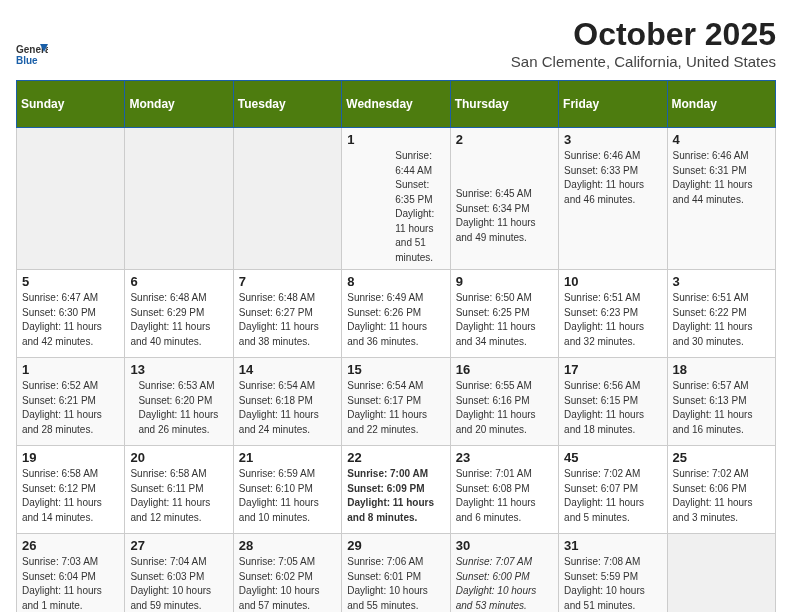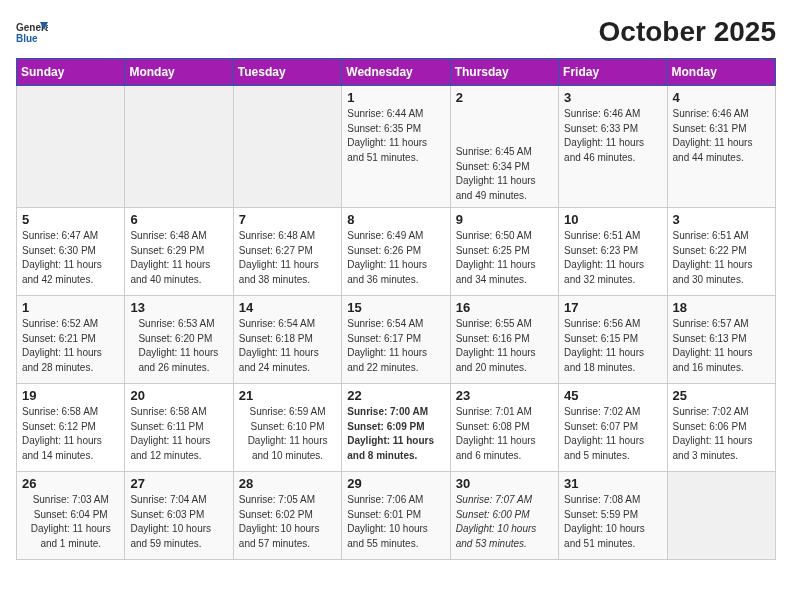--- a/index.html
+++ b/index.html
@@ -18,45 +18,45 @@
     .logo-icon {
       width: 32px;
       height: 28px;
       margin-right: 4px;
     }
     .title-section {
       text-align: right;
       margin-bottom: 2px;
     }
     .month-title {
-      font-size: 28px;
+      font-size: 32px;
       font-weight: bold;
       color: #222;
     }
     .location-title {
       font-size: 15px;
       color: #444;
     }
     .top-row {
       display: flex;
       justify-content: space-between;
       align-items: flex-end;
       margin-bottom: 8px;
     }
     table {
       width: 100%;
       border-collapse: collapse;
       table-layout: fixed;
     }
     thead tr th {
-      background-color: #a21caf;
+      background-color: #4d7c0f;
       color: #fff;
       font-size: 12px;
       font-weight: bold;
-      padding: 6px 4px;
+      padding: 16px 4px;
       text-align: left;
       border: 1px solid #1a5fa8;
       margin-left: 35px;
     }
     tbody tr td {
       border: 1px solid #ccc;
       vertical-align: top;
       padding: 4px 5px;
       font-size: 10.5px;
       color: #222;
@@ -88,20 +88,21 @@
 <div class="top-row">
   <div class="header-logo">
     <svg class="logo-icon" viewBox="0 0 32 28" xmlns="http://www.w3.org/2000/svg">
       <text x="0" y="13" font-size="10" font-weight="bold" fill="#333">General</text>
       <text x="0" y="24" font-size="10" font-weight="bold" fill="#1a5fa8">Blue</text>
       <polygon points="24,4 32,4 28,12" fill="#1a5fa8"></polygon>
     </svg>
   </div>
   <div class="title-section">
     <div class="month-title">October 2025</div>
+    <div class="location-title">San Clemente, California, United States</div>
   </div>
 </div>
 
 <table>
   <thead>
     <tr id="header-row">
     <th>Sunday</th>
         <th>Monday</th>
         <th>Tuesday</th>
         <th>Wednesday</th>
@@ -110,21 +111,21 @@
         <th>Monday</th>
       </tr>
   </thead>
   <tbody id="calendar-body">
   <tr>
         <td class="empty-cell"></td>
         <td class="empty-cell"></td>
         <td class="empty-cell"></td>
         <td>
           <span class="day-number">1</span>
-          <div class="day-info" style="white-space: pre-line;">Sunrise: 6:44 AM
+          <div class="day-info" style="white-space: pre-line; margin-left: 48px;">Sunrise: 6:44 AM
 Sunset: 6:35 PM
 Daylight: 11 hours
 and 51 minutes.</div>
         </td>
         <td>
           <span class="day-number">2</span>
           <div class="day-info" style="white-space: pre-line; margin-top: 40px;">Sunrise: 6:45 AM
 Sunset: 6:34 PM
 Daylight: 11 hours
 and 49 minutes.</div>
@@ -256,21 +257,21 @@
         </td>
         <td>
           <span class="day-number">20</span>
           <div class="day-info" style="white-space: pre-line;">Sunrise: 6:58 AM
 Sunset: 6:11 PM
 Daylight: 11 hours
 and 12 minutes.</div>
         </td>
         <td>
           <span class="day-number">21</span>
-          <div class="day-info" style="white-space: pre-line; text-align: center;">Sunrise: 6:59 AM
+          <div class="day-info" style="white-space: pre-line;">Sunrise: 6:59 AM
 Sunset: 6:10 PM
 Daylight: 11 hours
 and 10 minutes.</div>
         </td>
         <td>
           <span class="day-number">22</span>
           <div class="day-info" style="white-space: pre-line; font-weight: bold;">Sunrise: 7:00 AM
 Sunset: 6:09 PM
 Daylight: 11 hours
 and 8 minutes.</div>
@@ -293,21 +294,21 @@
           <span class="day-number">25</span>
           <div class="day-info" style="white-space: pre-line;">Sunrise: 7:02 AM
 Sunset: 6:06 PM
 Daylight: 11 hours
 and 3 minutes.</div>
         </td>
       </tr>
       <tr>
         <td>
           <span class="day-number">26</span>
-          <div class="day-info" style="white-space: pre-line; text-align: center;">Sunrise: 7:03 AM
+          <div class="day-info" style="white-space: pre-line;">Sunrise: 7:03 AM
 Sunset: 6:04 PM
 Daylight: 11 hours
 and 1 minute.</div>
         </td>
         <td>
           <span class="day-number">27</span>
           <div class="day-info" style="white-space: pre-line;">Sunrise: 7:04 AM
 Sunset: 6:03 PM
 Daylight: 10 hours
 and 59 minutes.</div>

